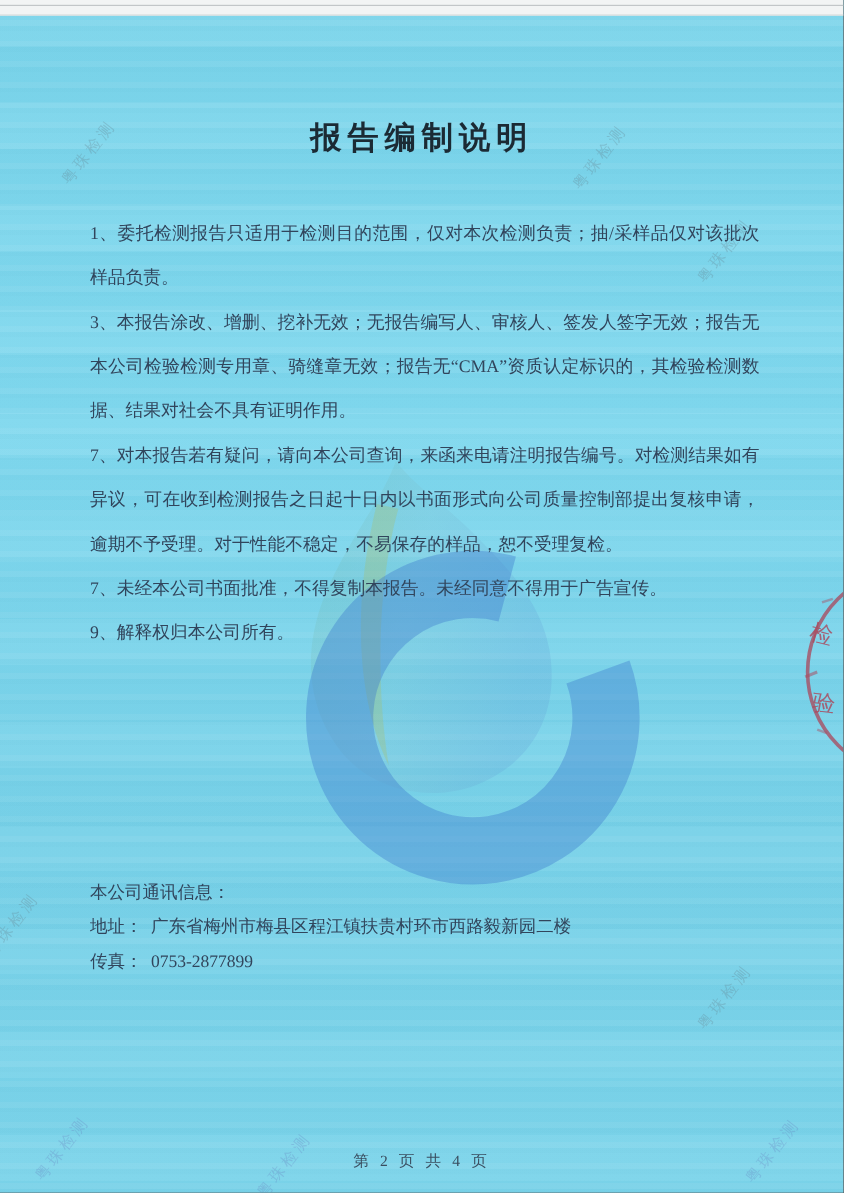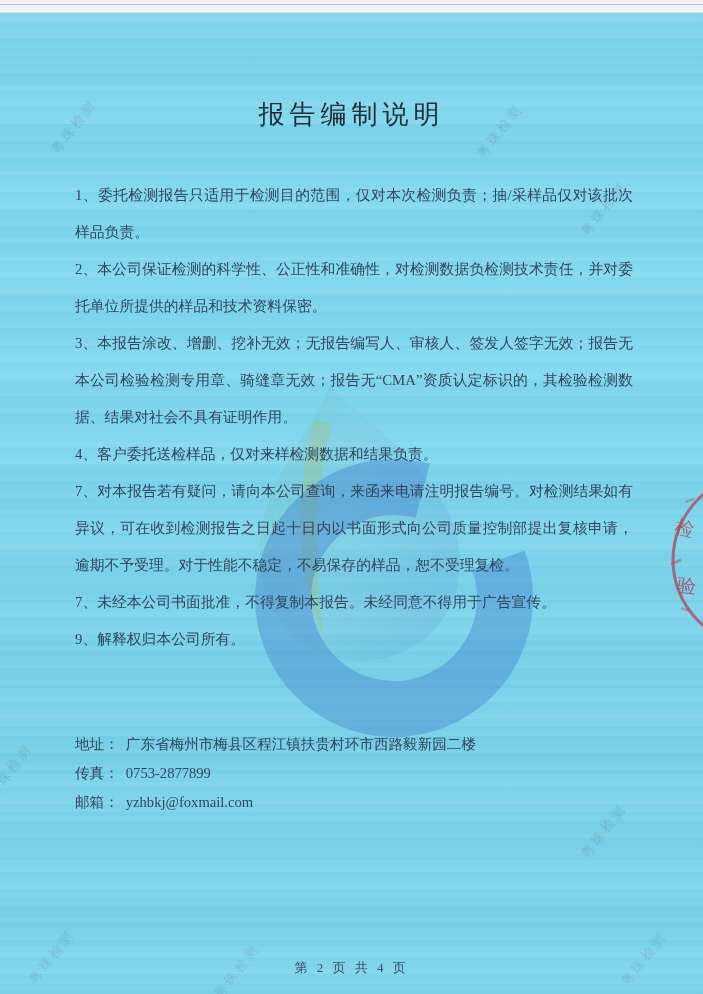--- a/index.html
+++ b/index.html
@@ -19,21 +19,21 @@
   .scan-edge-top {
     position:absolute; top:0; left:0; width:100%; height:12px;
     background:#f2f4f4; border-bottom:1px solid #d8dcdc;
   }
   .scan-edge-line {
     position:absolute; top:4px; left:0; width:100%; height:1px; background:#c2c6c8;
   }
   .page-title {
     position:absolute; top:97px; left:0; width:100%;
     text-align:center; font-family:"Liberation Sans","DejaVu Sans",sans-serif;
-    font-weight:400; font-size:26px; letter-spacing:5px; color:#1b2a34;
+    font-weight:700; font-size:26px; letter-spacing:5px; color:#1b2a34;
   }
   .notes {
     position:absolute; top:177px; left:75px; width:558px;
     font-size:14.8px; line-height:37px; color:#31455c;
     text-align:justify; z-index:3;
   }
   .notes p { margin:0; }
   .contact {
     position:absolute; top:730px; left:75px; width:560px;
     font-size:14.6px; line-height:29px; color:#31455c; z-index:3;
@@ -90,35 +90,31 @@
     <text x="26" y="106" font-size="19" fill="#a84f63" opacity="0.85" transform="rotate(6 32 100)" font-family="Liberation Serif, serif">验</text>
     <path d="M20,78 l10,-4" stroke="#a84f63" stroke-width="2.5" opacity="0.55" fill="none"></path>
     <path d="M30,122 l8,3" stroke="#a84f63" stroke-width="2" opacity="0.45" fill="none"></path>
     <path d="M34,16 l9,-3" stroke="#a84f63" stroke-width="2" opacity="0.45" fill="none"></path>
   </svg>
 
   <div class="page-title">报告编制说明</div>
 
   <div class="notes">
     <p>1、委托检测报告只适用于检测目的范围，仅对本次检测负责；抽/采样品仅对该批次样品负责。</p>
-    <p>2、本公司保证检测的科学性、公正性和准确性，对检测数据负检测技术责任，并对委托单位所提供的样品和技术资料保密。</p>
     <p>3、本报告涂改、增删、挖补无效；无报告编写人、审核人、签发人签字无效；报告无本公司检验检测专用章、骑缝章无效；报告无“CMA”资质认定标识的，其检验检测数据、结果对社会不具有证明作用。</p>
-    <p>4、客户委托送检样品，仅对来样检测数据和结果负责。</p>
     <p>7、对本报告若有疑问，请向本公司查询，来函来电请注明报告编号。对检测结果如有异议，可在收到检测报告之日起十日内以书面形式向公司质量控制部提出复核申请，逾期不予受理。对于性能不稳定，不易保存的样品，恕不受理复检。</p>
     <p>7、未经本公司书面批准，不得复制本报告。未经同意不得用于广告宣传。</p>
     <p>9、解释权归本公司所有。</p>
   </div>
 
   <div class="contact">
+    <div class="row">本公司通讯信息：</div>
     <div class="row">
       <span class="lbl">地址：</span><span class="val">广东省梅州市梅县区程江镇扶贵村环市西路毅新园二楼</span>
     </div>
     <div class="row">
       <span class="lbl">传真：</span><span class="val">0753-2877899</span>
-    </div>
-    <div class="row">
-      <span class="lbl">邮箱：</span><span class="val">yzhbkj@foxmail.com</span>
     </div>
   </div>
 
   <div class="page-number">第 2 页 共 4 页</div>
 
 </div>
 
 </body></html>

